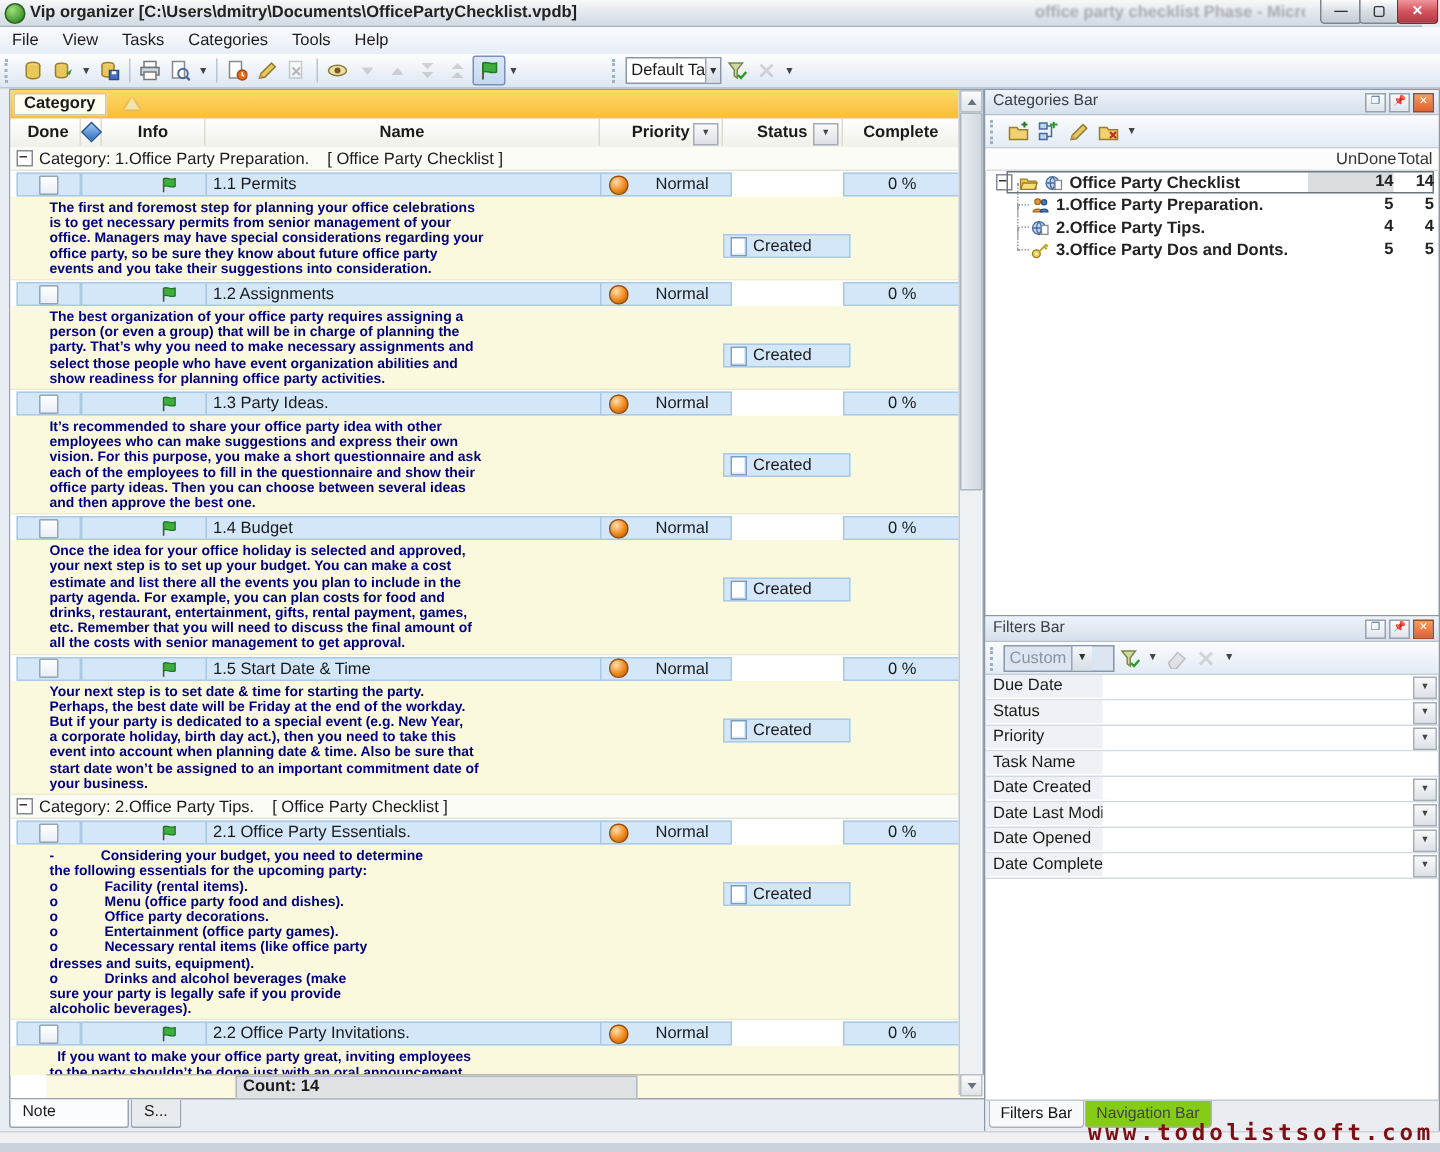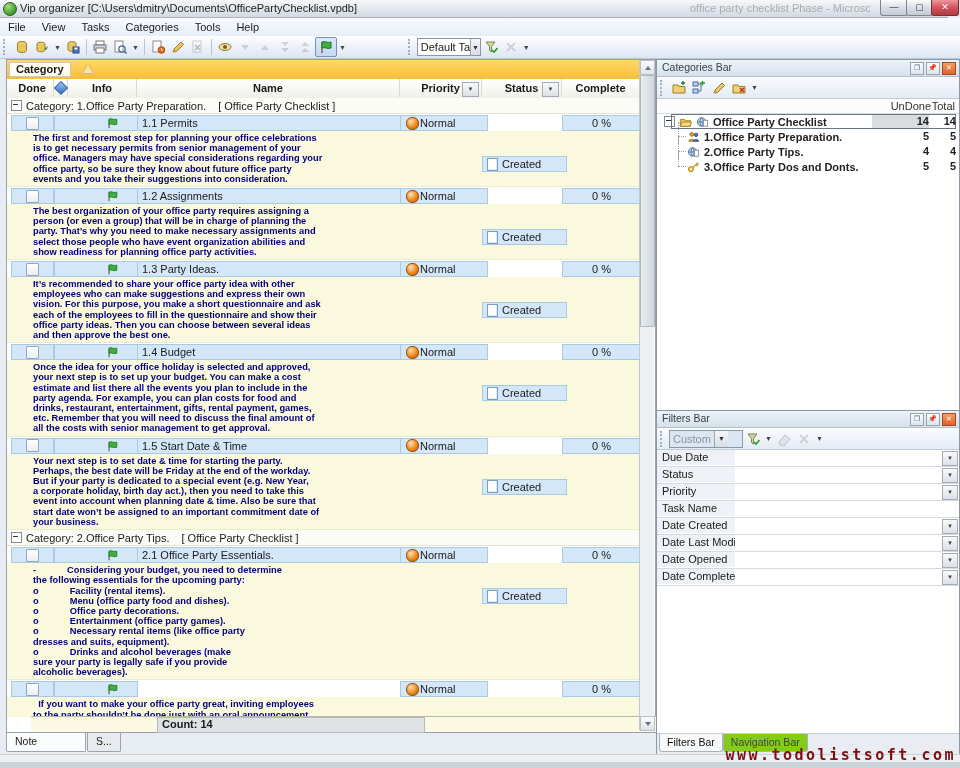--- a/index.html
+++ b/index.html
@@ -1,21 +1,21 @@
 <!DOCTYPE html>
 <html><head>
 <meta charset="utf-8">
 <style>
   html,body{margin:0;padding:0;}
   body{width:960px;height:768px;position:relative;overflow:hidden;background:#e8edf4;
        font-family:"Liberation Sans",sans-serif;font-size:11px;color:#1a1a1a;}
   .abs{position:absolute;}
   
   #titlebar{left:0;top:0;width:948px;height:17px;
-    background:linear-gradient(#f6f8fa,#dfe5ec 60%,#d3dae2);border-bottom:1px solid #aab3bd;}
+    background:linear-gradient(#f6f8fa,#dfe5ec 60%,#d3dae2);border-bottom:1px solid #aab3bd;font-weight:bold;}
   #appicon{left:3px;top:2px;width:12px;height:12px;border-radius:7px;
     background:radial-gradient(circle at 35% 30%,#9fe07a,#3f9a2f 70%,#2c6e20);border:1px solid #2a5c1d;}
   #apptitle{left:20px;top:2px;color:#222;}
   #bgtitle{left:690px;top:2px;color:rgba(95,98,105,.45);filter:blur(.6px);width:180px;overflow:hidden;white-space:nowrap;}
   .winbtn{top:0;height:15px;border:1px solid #7d858e;border-top:none;border-radius:0 0 3px 3px;
     background:linear-gradient(#fbfcfd,#d9dfe6 50%,#c3cbd4);text-align:center;line-height:14px;font-size:9px;color:#333;}
   #btn-min{left:880px;width:26px;} #btn-max{left:906px;width:25px;}
   #btn-close{left:931px;width:26px;background:linear-gradient(#f0959c,#d4545e 50%,#b03a43);color:#fff;border-color:#7d2b31;}
   
   #menubar{left:0;top:18px;width:960px;height:18px;background:linear-gradient(#f8fbfe,#e7eef7);display:flex;align-items:center;}
@@ -47,21 +47,21 @@
   #gbody{left:0;top:38px;width:632px;bottom:15px;overflow:hidden;background:#fff;}
   .catrow{position:relative;height:15px;background:#fcfcf7;border-bottom:1px solid #e3e3da;display:flex;align-items:center;}
   .exp{width:9px;height:9px;border:1px solid #848a92;background:#fff;margin:0 4px 0 4px;position:relative;}
   .exp::after{content:"";position:absolute;left:1px;top:3px;width:5px;height:1px;background:#333;}
   .catlabel{margin-right:12px;}
   .trow{position:relative;height:17px;background:#fff;}
   .cell{position:absolute;top:1px;height:14px;background:#d3e7f8;border:1px solid #aac9e2;display:flex;align-items:center;}
   .cd{left:4px;width:41px;justify-content:center;}
   .ci{left:47px;width:82px;}
   .cn{left:130px;width:262px;padding-left:4px;}
-  .cp{left:393px;width:81px;padding-left:5px;gap:1px;}
+  .cp{left:393px;width:81px;padding-left:5px;gap:18px;}
   .cs{left:475px;width:79px;padding-left:4px;gap:4px;margin-top:41px;}
   .cc{left:555px;width:77px;justify-content:center;}
   .cb{width:11px;height:11px;background:linear-gradient(#fff,#e9eef3);border:1px solid #93a6b8;border-radius:1px;}
   .flag{margin-left:51px;display:inline-flex;} .flag svg{width:13px;height:12px;}
   .ball{width:11px;height:11px;border-radius:6px;background:radial-gradient(circle at 35% 30%,#ffe0b0,#ef8a1e 55%,#b05708);border:1px solid #9a4d08;}
   .page{width:9px;height:11px;background:#fff;border:1px solid #7d9cc4;box-shadow:inset -1px -1px 0 #dce8f4;}
   .desc{background:#fbf9dd;border-bottom:1px solid #eceadarab;padding:2px 0 2px 26px;color:#000080;font-weight:bold;
     font-size:9.3px;line-height:10.2px;white-space:pre;border-bottom:1px solid #ecead0;}
   #countrow{left:0;bottom:0;width:632px;height:15px;background:#fbf9e2;border-top:1px solid #b9b9a8;margin-left:24px;}
   #countcell{left:126px;top:0;width:262px;height:14px;background:#dfe2e5;border:1px solid #b4bac0;
@@ -462,20 +462,21 @@
           <span class="cb"></span>
         </div>
         <div class="cell ci">
           <span class="flag">
             <svg viewBox="0 0 14 14">
               <path d="M3 13V2.5" stroke="#5a4a2a" stroke-width="1.2"></path>
               <path d="M3 2.5c3-1.5 5 1.5 9 0v6c-4 1.5-6-1.5-9 0z" fill="#3fae3f" stroke="#1d7a1d"></path>
             </svg>
           </span>
         </div>
+        <div class="cell cn">2.2 Office Party Invitations.</div>
         <div class="cell cp">
           <span class="ball"></span>
           <span>Normal</span>
         </div>
         <div class="cell cs">
           <span class="page"></span>
           <span>Created</span>
         </div>
         <div class="cell cc">0 %</div>
       </div>

